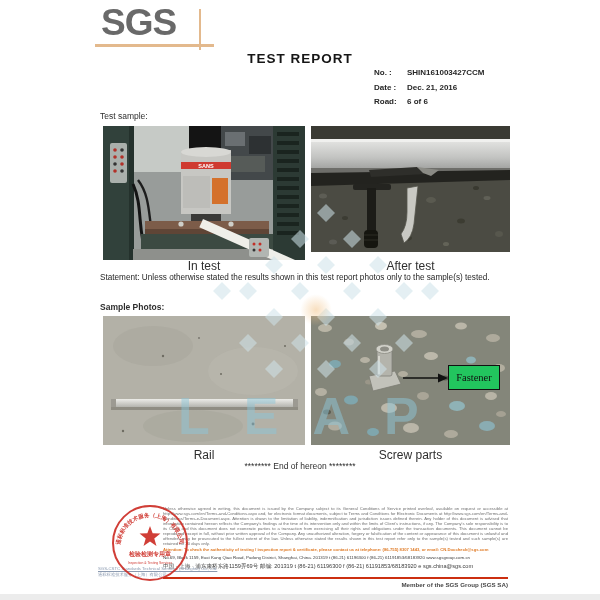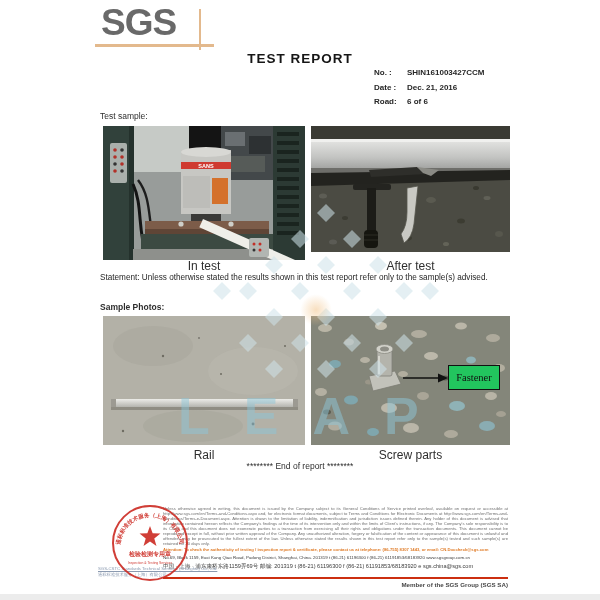--- a/index.html
+++ b/index.html
@@ -189,21 +189,21 @@
         <line x1="53" y1="109" x2="67" y2="109" stroke="#2c2c24" stroke-width="1"></line>
         <line x1="53" y1="114" x2="67" y2="114" stroke="#2c2c24" stroke-width="1"></line>
       </g>
       <path d="M96,62 L107,60 L103,98 Q101,112 93,117 L90,108 Q96,100 96,86 Z" fill="#c9c9c3" stroke="#55554d" stroke-width="0.8"></path>
     </svg>
   </div>
 
   <div class="abs caption" style="left:103px;top:259px;width:202px;">In test</div>
   <div class="abs caption" style="left:311px;top:259px;width:199px;">After test</div>
 
-  <div class="abs statement">Statement: Unless otherwise stated the results shown in this test report refer only to the sample(s) advised.</div>
+  <div class="abs statement">Statement: Unless otherwise stated the results shown in this test report photos only to the sample(s) tested.</div>
 
   <div class="abs section-label lbl-sample">Sample Photos:</div>
 
   <div class="abs photo" style="left:103px;top:316px;width:202px;height:129px;">
     <svg width="202" height="129" viewBox="0 0 202 129">
       <defs>
         <linearGradient id="rail3" x1="0" y1="0" x2="0" y2="1">
           <stop offset="0" stop-color="#ecece8"></stop>
             <stop offset="1" stop-color="#b4b4ae"></stop>
         </linearGradient>
@@ -277,21 +277,21 @@
       </g>
     </svg>
   </div>
   <div class="abs fastener-box">
     <span>Fastener</span>
   </div>
 
   <div class="abs caption" style="left:311px;top:448px;width:199px;">Screw parts</div>
   <div class="abs caption" style="left:103px;top:448px;width:202px;">Rail</div>
 
-  <div class="abs end-line">******** End of report ********</div>
+  <div class="abs end-line">******** End of hereon ********</div>
 
   <div class="abs watermark" style="left:0;top:0;width:600px;height:600px;">
     <svg width="600" height="600" viewBox="0 0 600 600" style="position:absolute;left:0;top:0;">
       <g fill="#cfe3ea" opacity="0.55">
         <path d="M300 204 l9 9 -9 9 -9 -9 z"></path>
         <path d="M274 230 l9 9 -9 9 -9 -9 z"></path>
           <path d="M326 230 l9 9 -9 9 -9 -9 z"></path>
         <path d="M248 256 l9 9 -9 9 -9 -9 z"></path>
           <path d="M300 256 l9 9 -9 9 -9 -9 z"></path>
           <path d="M352 256 l9 9 -9 9 -9 -9 z"></path>

